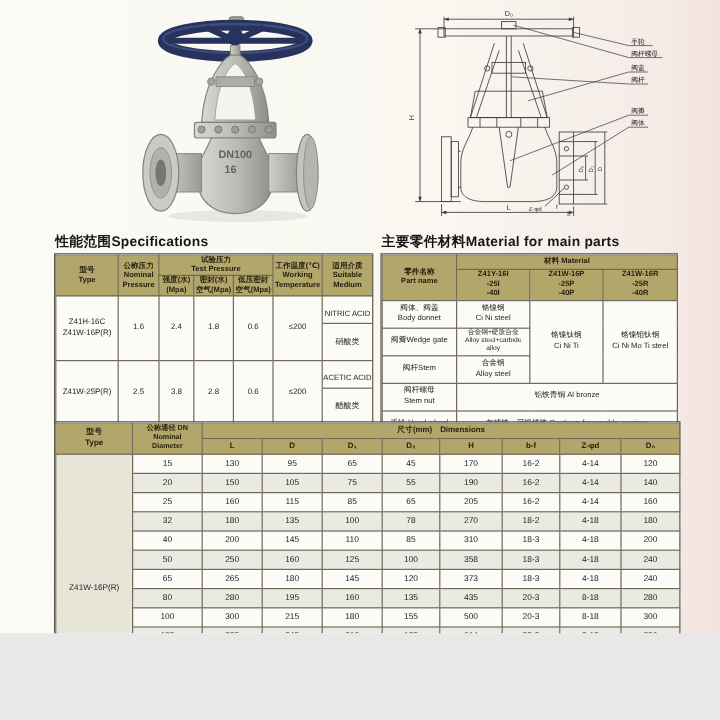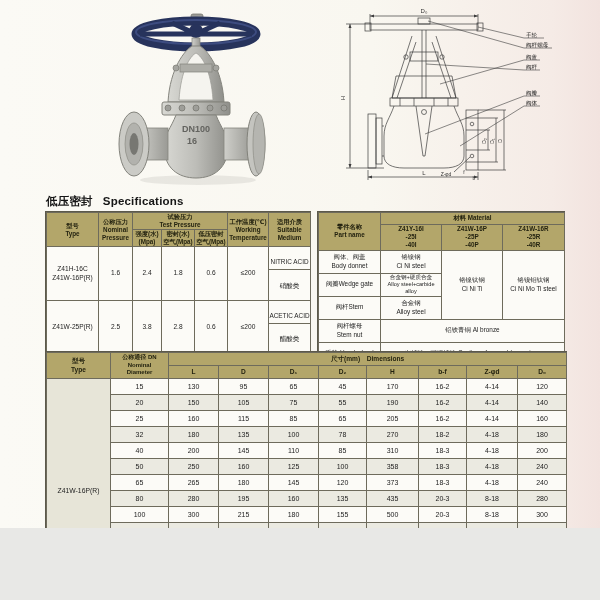--- a/index.html
+++ b/index.html
@@ -1,20 +1,20 @@
 <!DOCTYPE html>
 <html><head>
 <meta charset="utf-8">
 <style>
   html,body{margin:0;padding:0;}
   body{font-family:"Liberation Sans","DejaVu Sans",sans-serif;background:#e8e8e6;}
   .page{position:relative;width:600px;height:528px;margin:0 auto;overflow:hidden;
         background:linear-gradient(90deg,#fbfaf5 0%,#f9f7f0 62%,#f5ebe6 92%,#f2e3df 100%);}
   .sec-title{position:absolute;font-size:11.5px;font-weight:bold;color:#161616;letter-spacing:.2px;}
-  .sec-title .en{margin-left:10px;}
+  .sec-title .en{margin-left:0;}
   table{border-collapse:collapse;table-layout:fixed;width:100%;background:#fcfbf7;}
   th,td{border:1px solid#6e6b5c;text-align:center;vertical-align:middle;
         padding:0 1px;white-space:pre-line;color:#1d1d1d;}
   .tbl{position:absolute;box-shadow:0 0 0 1px #5c594b;}
   .hdr{background:#b3a66a;font-weight:bold;color:#242310;}
   
   .spec{left:46px;top:212px;width:264px;}
   .spec th{font-size:6.3px;line-height:1.28;height:13px;}
   .spec td{font-size:6.6px;height:28px;line-height:1.25;}
   .spec td.medium{padding:0;}
@@ -187,21 +187,21 @@
         <text x="198" y="64.5" font-size="5.6" fill="#222" stroke="none">阀杆</text>
         <path d="M97,130 L196,92 L212,92"></path>
         <text x="198" y="90.5" font-size="5.6" fill="#222" stroke="none">阀瓣</text>
         <path d="M132,142 L196,102 L212,102"></path>
         <text x="198" y="100.5" font-size="5.6" fill="#222" stroke="none">阀体</text>
       </g>
     </svg>
   </div>
 
   <div class="sec-title" style="left:46px;top:194px;">
-    <span>低压密封</span><span class="en">Specifications</span>
+    <span>性能范围</span><span class="en">Specifications</span>
   </div>
 
   <div class="tbl spec">
     <table>
       <colgroup>
           <col style="width:52px">
           <col style="width:34px">
           <col style="width:29px">
           <col style="width:33px">
           <col style="width:33px">
@@ -278,20 +278,23 @@
         <td>≤200</td>
         <td class="medium">
           <div class="med-en">ACETIC ACID</div>
           <div class="med-zh">醋酸类</div>
         </td>
       </tr>
     </tbody>
       </table>
   </div>
 
+  <div class="sec-title" style="left:318px;top:194px;">
+    <span>主要零件材料</span><span class="en">Material for main parts</span>
+  </div>
 
   <div class="tbl mat">
     <table>
       <colgroup>
           <col style="width:62px">
           <col style="width:61px">
           <col style="width:61px">
           <col style="width:62px">
         </colgroup>
       <tbody>

